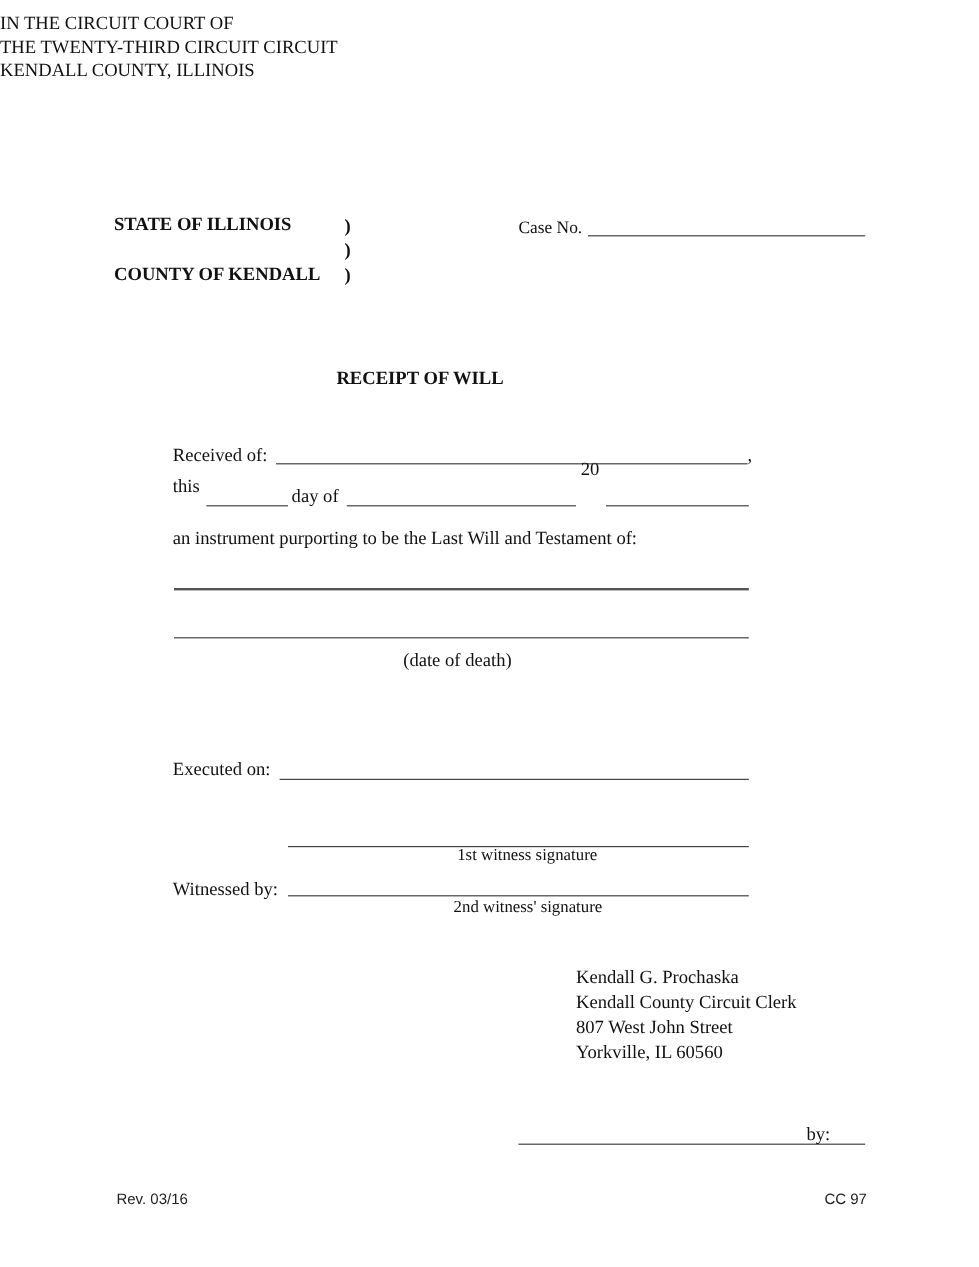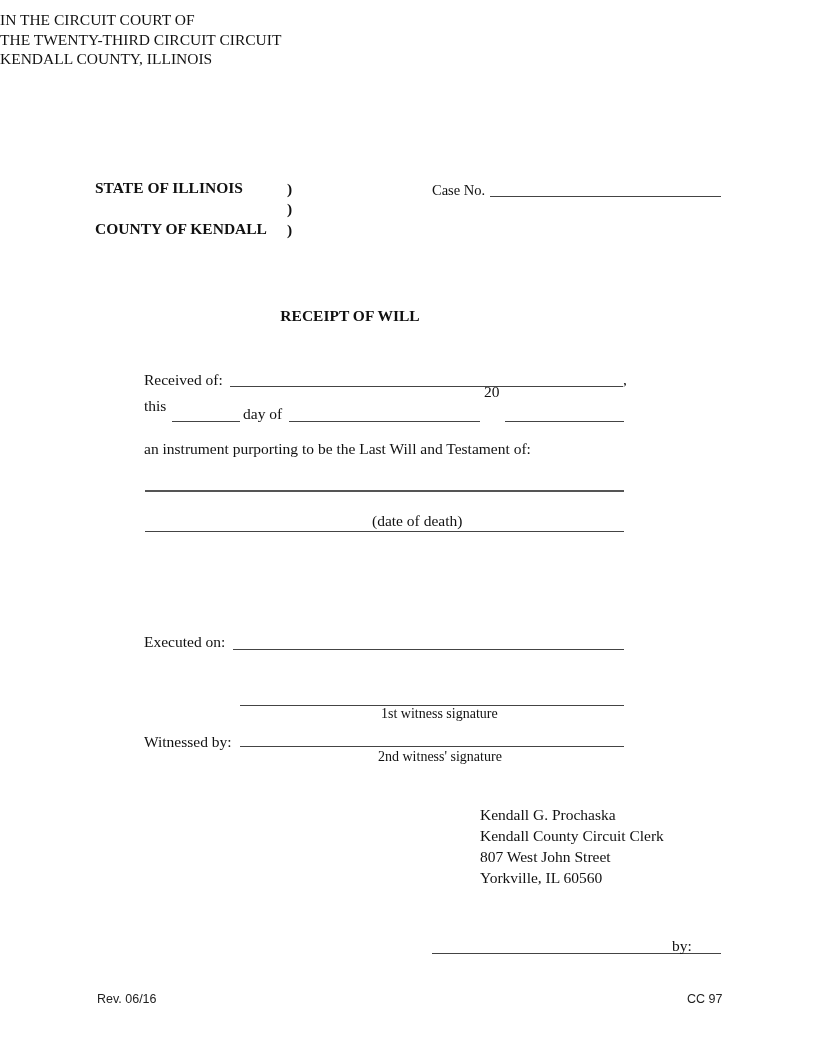--- a/index.html
+++ b/index.html
@@ -67,21 +67,21 @@
 
 <div class="abs txt" style="left:144px; top:440px;">an instrument purporting to be the Last Will and Testament of:</div>
 
 <div class="line thick" style="left:145px; width:479px; top:490px;">
   <span class="field"></span>
 </div>
 
 <div class="line" style="left:145px; width:479px; top:531px;">
   <span class="field"></span>
 </div>
-<div class="abs txt" style="left:336px; top:512px;margin-left:36px;">(date of death)</div>
+<div class="abs txt" style="left:336px; top:542px;">(date of death)</div>
 
 <div class="abs txt" style="left:144px; top:633px;">Executed on:</div>
 <div class="line" style="left:233px; width:391px; top:649px;">
   <span class="field"></span>
 </div>
 
 <div class="abs txt" style="left:144px; top:689px;margin-top:44px;">Witnessed by:</div>
 <div class="line" style="left:240px; width:384px; top:705px;">
   <span class="field"></span>
 </div>
@@ -97,14 +97,14 @@
   <div>Kendall County Circuit Clerk</div>
   <div>807 West John Street</div>
   <div>Yorkville, IL 60560</div>
 </div>
 
 <div class="line" style="left:432px; width:289px; top:953px;">
   <span class="field"></span>
 </div>
 <div class="abs txt" style="left:672px; top:937px;">by:</div>
 
-<div class="abs footer" style="left:97px; top:992px;">Rev. 06/16</div>
+<div class="abs footer" style="left:97px; top:992px;">Rev. 03/16</div>
 <div class="abs footer" style="left:687px; top:992px;">CC 97</div>
 
 </body></html>

